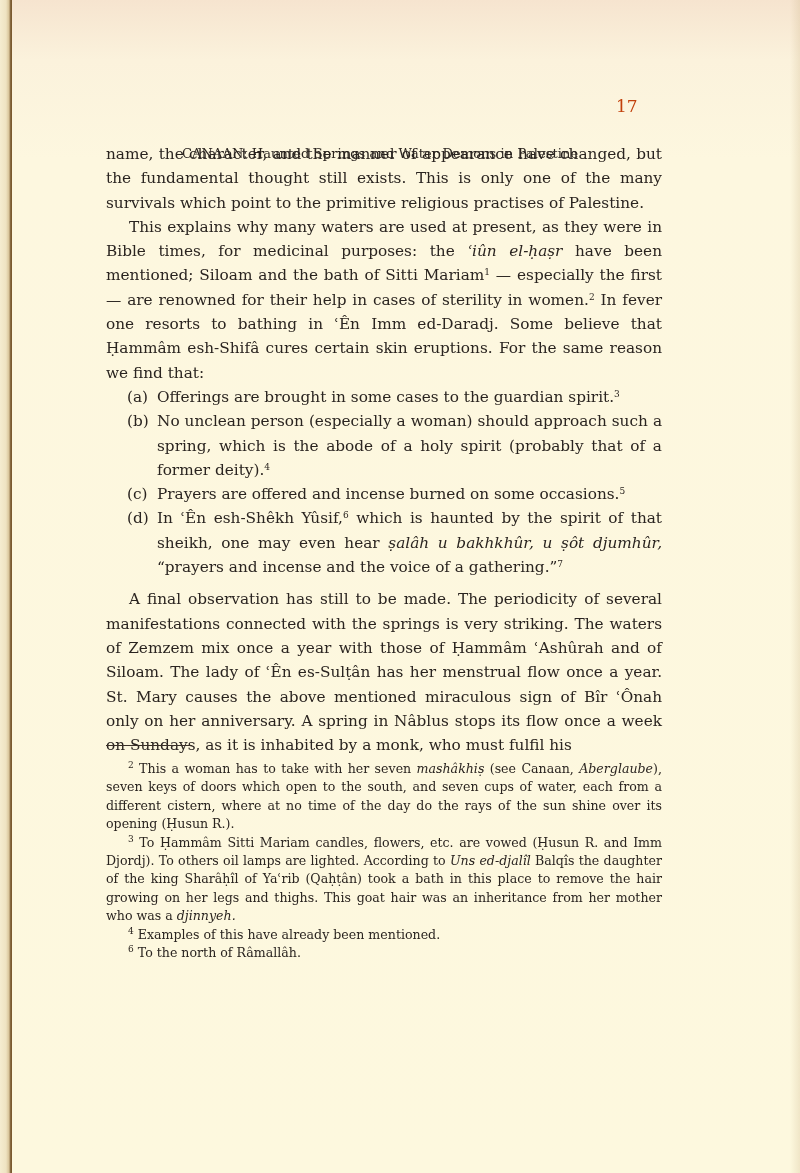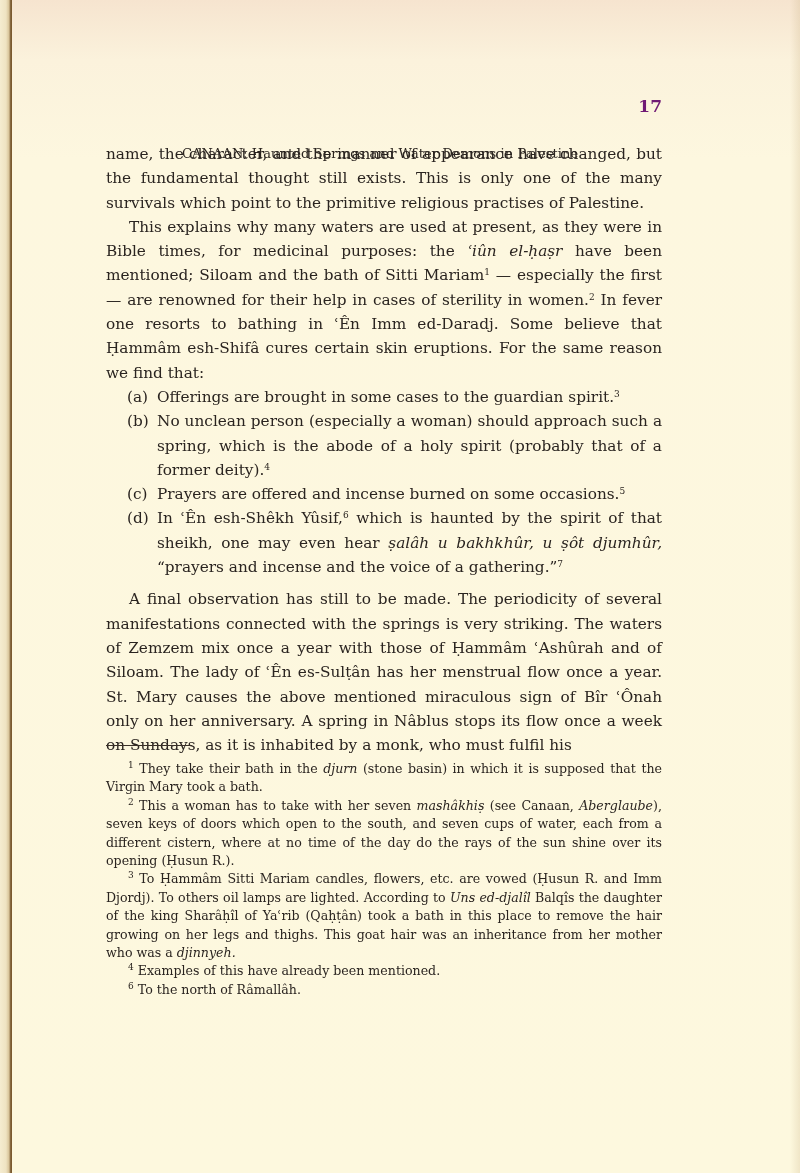--- a/index.html
+++ b/index.html
@@ -20,22 +20,22 @@
   }
   .page-right-shade {
     position: absolute; right: 0; top: 0; width: 10px; height: 1173px;
     background: linear-gradient(to right, rgba(0,0,0,0), rgba(200,175,130,0.25));
   }
   .running-head {
     position: absolute; left: 182px; top: 98px; width: 480px;
     font-size: 13px; letter-spacing: 0.1px; color: #2b2520; margin-top: 48px;
   }
   .folio {
-    position: absolute; left: 616px; top: 96px; width: 46px; text-align: right;
-    font-size: 17px; color: #701a75; font-weight: bold;
+    position: absolute; left: 616px; top: 96px; width: 46px; text-align: left;
+    font-size: 17px; color: #c2410c;
   }
   .body-text {
     position: absolute; left: 106px; top: 142px; width: 556px;
     font-size: 15.3px; line-height: 24.3px; text-align: justify;
   }
   .body-text p { margin: 0; }
   .indent { text-indent: 23px; }
   .list { margin: 0; padding: 0; list-style: none; }
   .list li { position: relative; padding-left: 51px; margin: 0; }
   .list .marker { position: absolute; left: 21px; top: 0; }
@@ -71,18 +71,17 @@
     <li><span class="marker">(b)</span><span>No unclean person (especially a woman) should approach such a spring, which is the abode of a holy spirit (probably that of a former deity).</span><sup>4</sup></li>
     <li><span class="marker">(c)</span><span>Prayers are offered and incense burned on some occasions.</span><sup>5</sup></li>
     <li><span class="marker">(d)</span><span>In ʿÊn esh-Shêkh Yûsif,</span><sup>6</sup><span> which is haunted by the spirit of that sheikh, one may even hear </span><i>ṣalâh u bakhkhûr, u ṣôt djumhûr,</i><span> “prayers and incense and the voice of a gathering.”</span><sup>7</sup></li>
   </ul>
   <p class="indent mt">A final observation has still to be made. The periodicity of several manifestations connected with the springs is very striking. The waters of Zemzem mix once a year with those of Ḥammâm ʿAshûrah and of Siloam. The lady of ʿÊn es-Sulṭân has her menstrual flow once a year. St. Mary causes the above mentioned miraculous sign of Bîr ʿÔnah only on her anniversary. A spring in Nâblus stops its flow once a week on Sundays, as it is inhabited by a monk, who must fulfil his</p>
 </div>
 
 <div class="rule"></div>
 
 <div class="footnotes">
-  <p><sup>1</sup><span> They take their bath in the </span><i>djurn</i><span> (stone basin) in which it is supposed that the Virgin Mary took a bath.</span></p>
   <p><sup>2</sup><span> This a woman has to take with her seven </span><i>mashâkhiṣ</i><span> (see Canaan, </span><i>Aberglaube</i><span>), seven keys of doors which open to the south, and seven cups of water, each from a different cistern, where at no time of the day do the rays of the sun shine over its opening (Ḥusun R.).</span></p>
   <p><sup>3</sup><span> To Ḥammâm Sitti Mariam candles, flowers, etc. are vowed (Ḥusun R. and Imm Djordj). To others oil lamps are lighted. According to </span><i>Uns ed-djalîl</i><span> Balqîs the daughter of the king Sharâḥîl of Yaʿrib (Qaḥṭân) took a bath in this place to remove the hair growing on her legs and thighs. This goat hair was an inheritance from her mother who was a </span><i>djinnyeh.</i></p>
   <p class="fn-short"><sup>4</sup><span> Examples of this have already been mentioned.</span></p>
   <p class="fn-short"><sup>6</sup><span> To the north of Râmallâh.</span></p>
 </div>
 
 </body></html>

